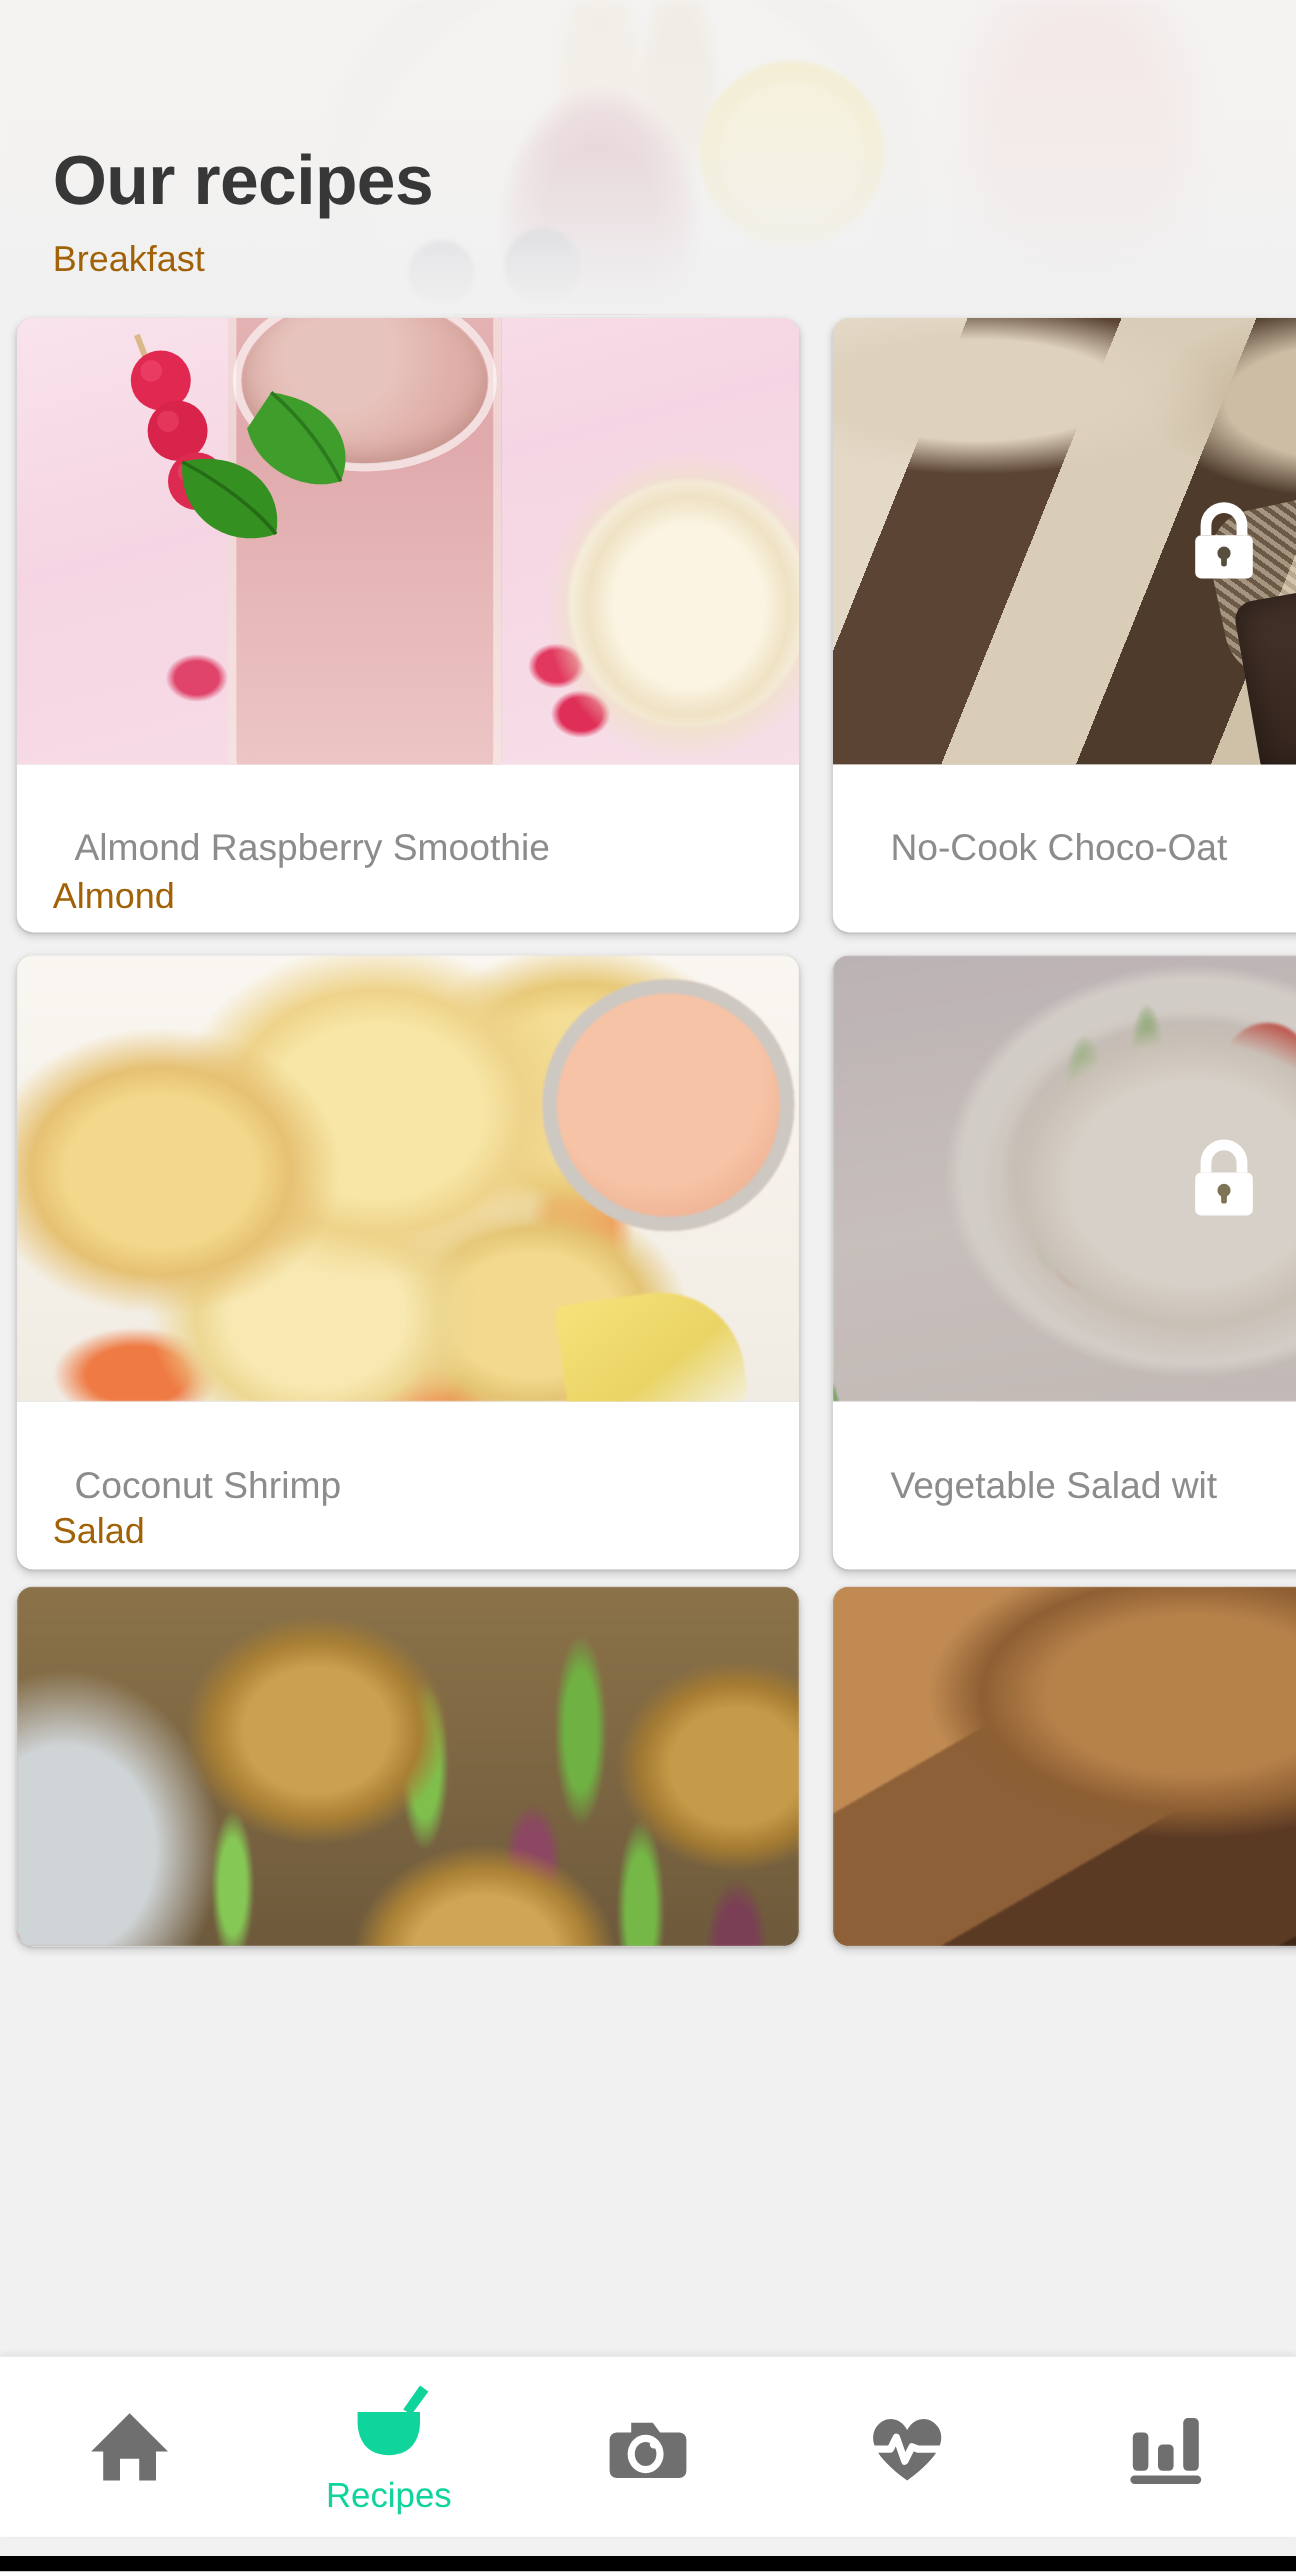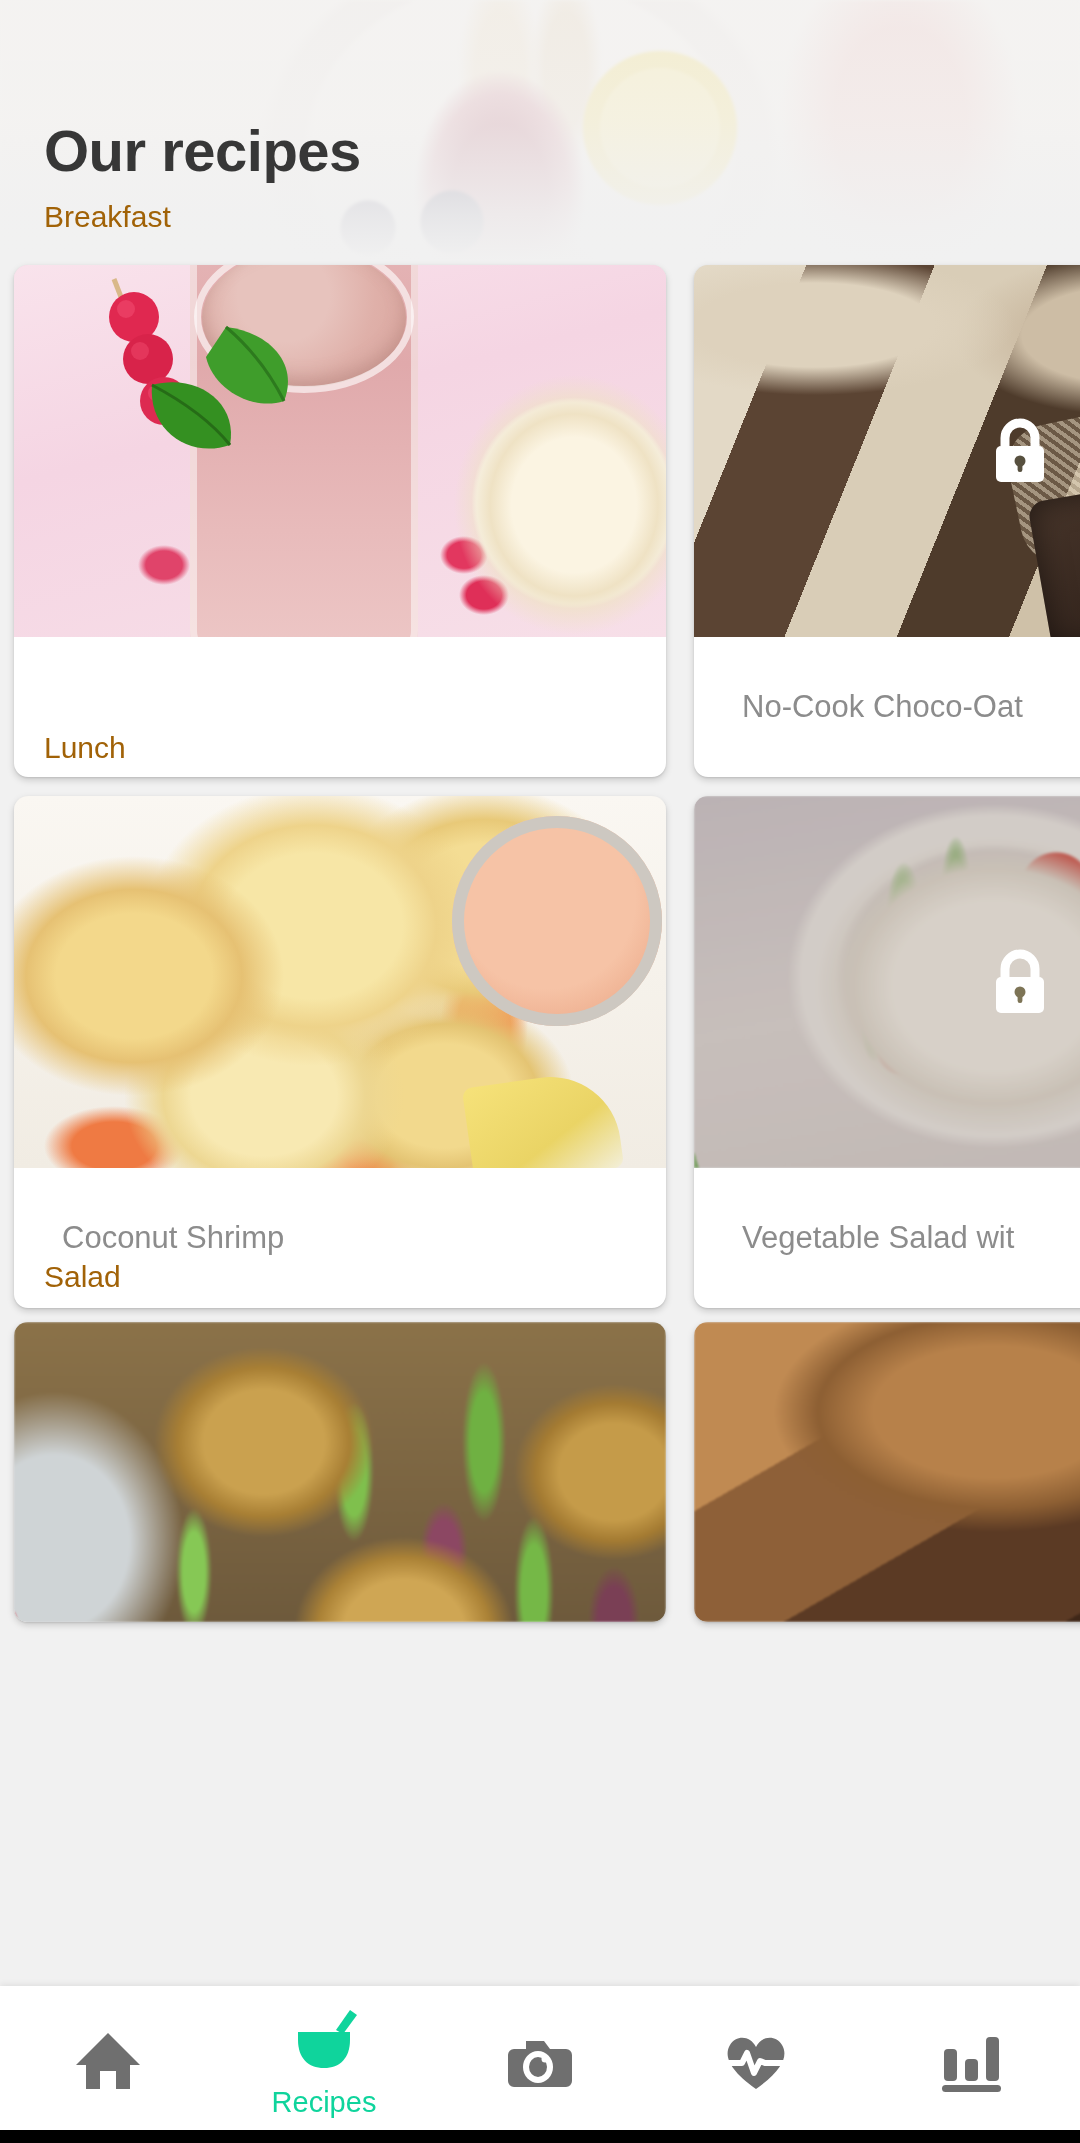--- a/index.html
+++ b/index.html
@@ -315,21 +315,21 @@
       radial-gradient(circle at 380px 150px, #f1ebdf 0 24px, rgba(241,235,223,0) 27px),
       radial-gradient(circle at 520px 180px, #e5ddcd 0 20px, rgba(229,221,205,0) 23px),
       radial-gradient(circle at 430px 240px, #eee7da 0 22px, rgba(238,231,218,0) 25px),
       linear-gradient(180deg, #6b4b33 0%, #3c2617 100%);
     filter: blur(0.9px);
   }
 
   
   .nav {
     position: absolute;
-    left: 0; bottom: 7px;
+    left: 0; bottom: 29px;
     width: 1080px;
     height: 150px;
     background: #ffffff;
     box-shadow: 0 -2px 6px rgba(0,0,0,.07);
     display: flex;
     align-items: center;
     text-align: center;
   }
   .nav-item {
     flex: 1 1 0;
@@ -389,20 +389,21 @@
               <circle cx="56" cy="120" r="8" fill="#ef4a6c" opacity=".6"></circle>
             </svg>
             <svg class="sm-mint" viewBox="0 0 170 150">
               <path d="M92 8 C140 14 164 48 150 82 C120 92 80 72 72 38 Z" fill="#3f9d2b"></path>
               <path d="M92 8 C118 30 138 58 150 82" stroke="#2d7a1e" stroke-width="3" fill="none"></path>
               <path d="M18 66 C64 54 104 84 96 126 C56 140 14 112 18 66 Z" fill="#349021"></path>
               <path d="M18 66 C52 84 80 106 96 126" stroke="#266c17" stroke-width="3" fill="none"></path>
             </svg>
           </div>
         </div>
+        <div class="card-label">Almond Raspberry Smoothie</div>
       </div>
 
       <div class="card card-tall">
         <div class="card-img">
           <div class="ph ph-choco">
             <div class="choco-twine"></div>
             <div class="choco-dark"></div>
           </div>
           <div class="lock">
             <svg viewBox="0 0 62 70">
@@ -411,21 +412,21 @@
               <circle cx="31" cy="45" r="5.5" fill="#57503f"></circle>
               <rect x="28.6" y="45" width="4.8" height="11" rx="2.2" fill="#57503f"></rect>
             </svg>
           </div>
         </div>
         <div class="card-label">No-Cook Choco-Oat</div>
       </div>
 
     </div>
 
-    <div class="section-label sec-lunch">Lunch</div>
+    <div class="section-label sec-lunch">Almond</div>
 
     <div class="row row-lunch">
 
       <div class="card card-tall">
         <div class="card-img">
           <div class="ph ph-shrimp">
             <div class="shrimp-lemon"></div>
             <div class="shrimp-bowl"></div>
           </div>
         </div>

